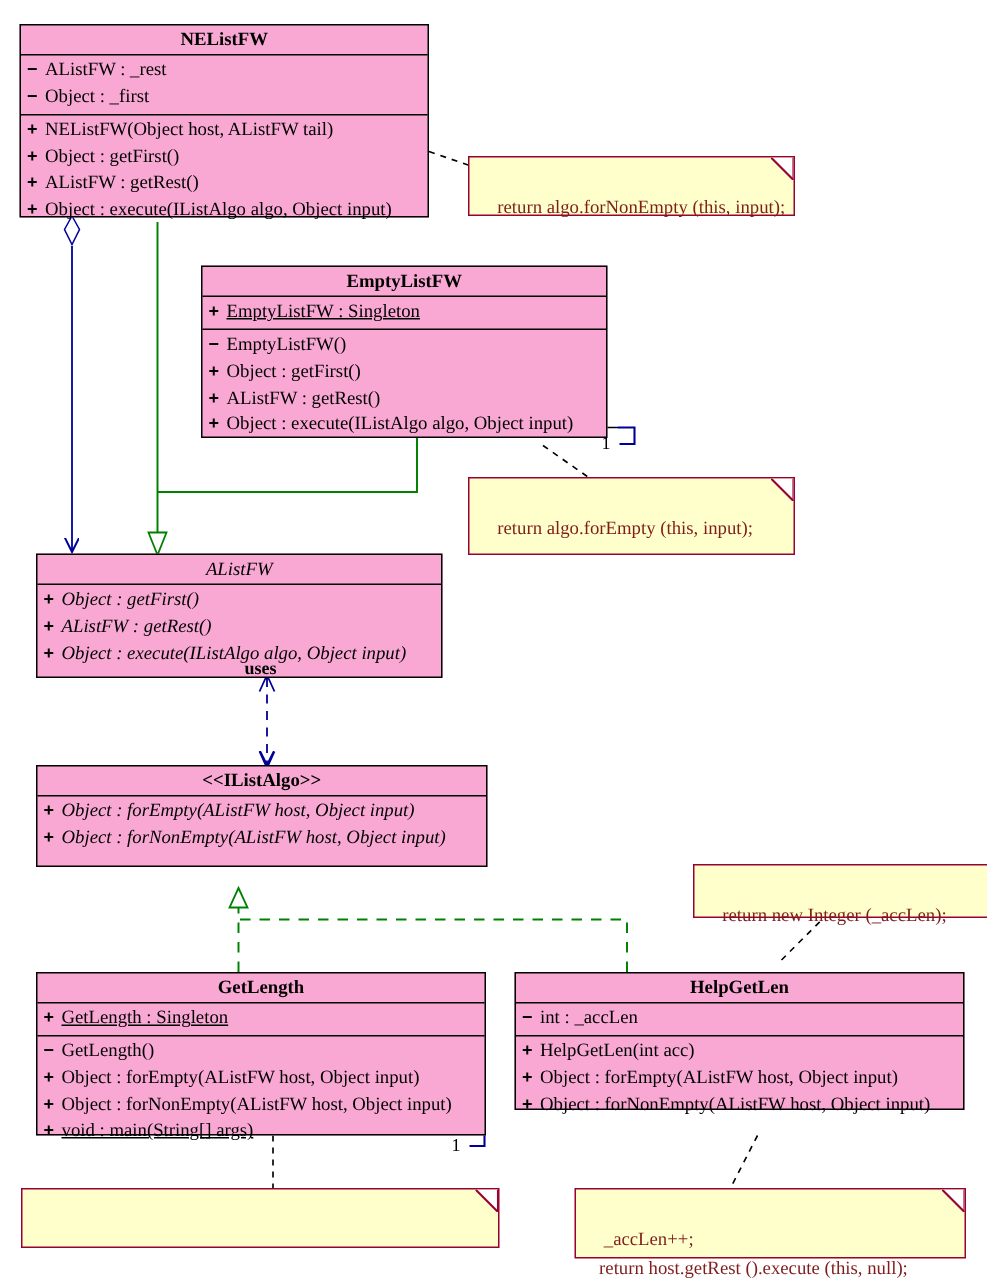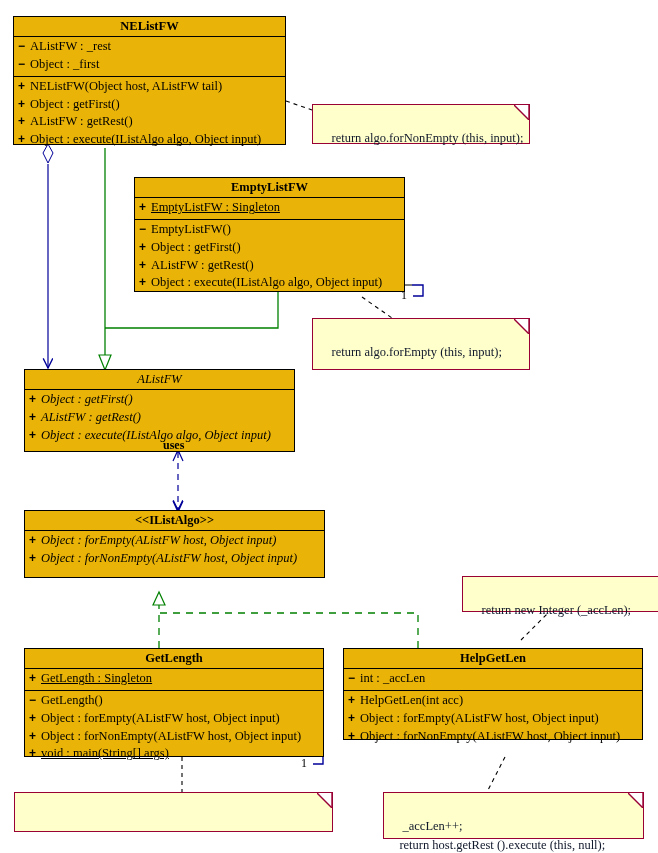--- a/index.html
+++ b/index.html
@@ -5,41 +5,41 @@
   html,body{margin:0;padding:0;background:#ffffff;}
   body{width:658px;height:853px;position:relative;overflow:hidden;
        font-family:"Liberation Serif","DejaVu Serif",serif;}
 
   #canvas{position:absolute;left:0;top:0;width:658px;height:853px;}
 
   svg.edges{position:absolute;left:0;top:0;width:658px;height:853px;
             pointer-events:none;}
 
   
-  .uml{position:absolute;background:#eab308;border:1px solid #000000;
+  .uml{position:absolute;background:#f9a8d4;border:1px solid #000000;
        box-sizing:border-box;z-index:5;}
   .uml .title{text-align:center;font-weight:bold;font-size:12.5px;
        padding:2px 4px 3px 4px;border-bottom:1px solid #000000;
        line-height:1.15;color:#000;}
   .uml .title.abs{font-style:italic;font-weight:normal;}
   .uml .title.iface{font-weight:bold;}
   .uml .cmp{border-bottom:1px solid #000000;padding:1px 0 2px 0;}
   .uml .cmp.last{border-bottom:none;}
   .uml .row{font-size:12.5px;line-height:1.42;white-space:nowrap;
        padding:0 3px 0 4px;color:#000;display:block;}
   .uml .row .vis{display:inline-block;width:12px;font-weight:bold;
        font-family:"Liberation Sans",sans-serif;font-size:12px;}
   .uml .row .txt{display:inline;}
   .uml .row .txt.ul{text-decoration:underline;}
   .uml .row .txt.it{font-style:italic;}
 
   
   .note{position:absolute;background:#ffffcc;border:1.4px solid #990033;
         box-sizing:border-box;z-index:6;font-size:12.5px;line-height:1.5;
-        color:#0f172a;padding:5px 18px 6px 6px;white-space:pre;}
+        color:#7f1d1d;padding:5px 18px 6px 6px;white-space:pre;}
   .note .foldline{position:absolute;right:0px;top:0px;width:15px;height:15px;}
 
   
   .elabel{position:absolute;font-size:12px;color:#000;z-index:7;
           font-family:"Liberation Serif",serif;}
   .elabel.bold{font-weight:bold;}
 </style>
 </head>
 <body>
 

